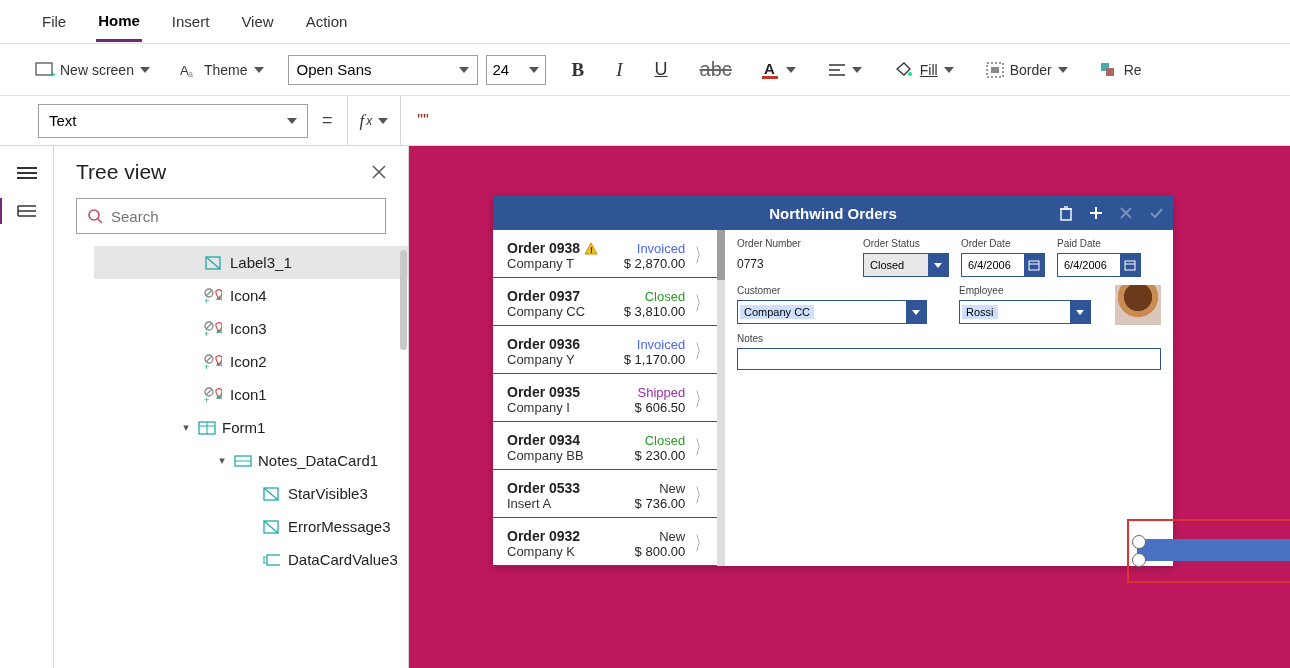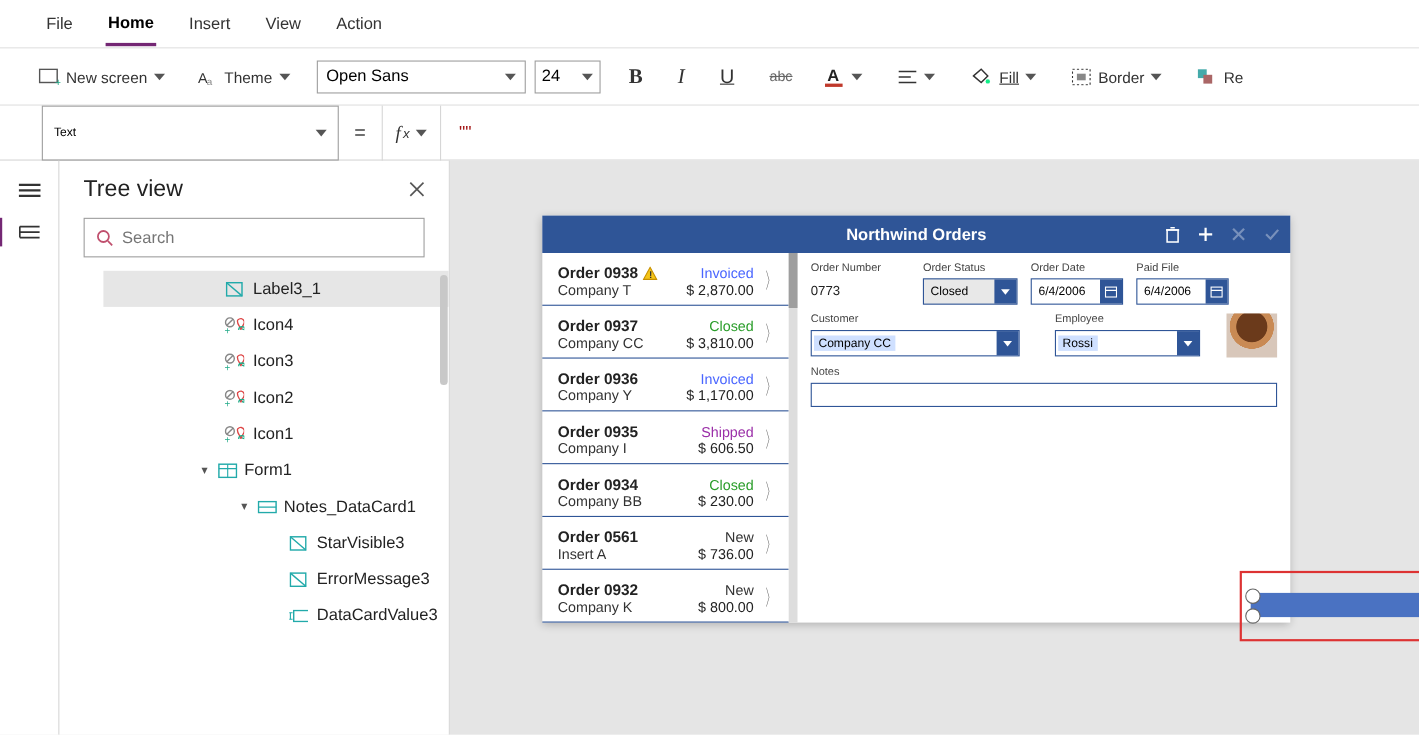--- a/index.html
+++ b/index.html
@@ -13,25 +13,25 @@
 
 .ribbon { display: flex; align-items: center; height: 52px; padding: 0 30px; border-bottom: 1px solid #e0e0e0; gap: 8px; }
 .ribbon-btn { display: flex; align-items: center; gap: 6px; padding: 4px 6px; font-size: 14px; color: #333; cursor: pointer; }
 .ribbon-btn svg { flex-shrink: 0; }
 .font-select { width: 190px; height: 30px; border: 1px solid #9e9e9e; font-size: 15px; padding: 0 8px; display:flex; align-items:center; justify-content:space-between; }
 .size-select { width: 60px; height: 30px; border: 1px solid #9e9e9e; font-size: 15px; padding: 0 6px; display:flex; align-items:center; justify-content:space-between; }
 .ribbon-icon { width: 18px; height: 18px; display:flex; align-items:center; justify-content:center; }
 .bold-btn { font-weight: 700; font-size: 19px; font-family: Georgia, serif; }
 .italic-btn { font-style: italic; font-size: 19px; font-family: Georgia, serif; }
 .underline-btn { text-decoration: underline; font-size: 18px; }
-.strike-btn { text-decoration: line-through; font-size: 13px; color:#666; }
+.strike-btn { text-decoration: line-through; font-size: 20px; color:#666; }
 
 
 .formula-row { display: flex; align-items: center; height: 50px; border-bottom: 1px solid #d6d6d6; }
-.prop-select { width: 270px; height: 50px; border: 1px solid #9e9e9e; margin-left: 38px; display: flex; align-items: center; justify-content: space-between; padding: 0 10px; font-size: 11px; }
+.prop-select { width: 270px; height: 34px; border: 1px solid #9e9e9e; margin-left: 38px; display: flex; align-items: center; justify-content: space-between; padding: 0 10px; font-size: 15px; }
 .eq { margin: 0 14px; font-size: 18px; color: #444; }
 .fx { font-style: italic; font-size: 17px; font-family: Georgia, serif; color:#333; display:inline-flex; align-items:center; gap:2px;}
 .formula-input { flex: 1; height: 50px; padding: 0 16px; font-size: 16px; display:flex; align-items:center; }
 .formula-input .quotes { color: #a31515; }
 
 
 .main { display: flex; height: calc(668px - 44px - 52px - 50px); }
 .left-rail { width: 54px; border-right: 1px solid #d6d6d6; display:flex; flex-direction:column; align-items:center; padding-top:18px; gap:20px; }
 .rail-btn { width:24px; height:18px; display:flex; align-items:center; justify-content:center; cursor:pointer;}
 .rail-btn.active { position: relative; }
@@ -46,21 +46,21 @@
 .search-box { width: 100%; height: 36px; border: 1px solid #9e9e9e; display: flex; align-items: center; padding: 0 10px; gap: 8px; }
 .search-box input { border: none; outline: none; flex: 1; font-size: 15px; }
 .tree-list { flex: 1; overflow-y: auto; position:relative; }
 .tree-scroll-thumb { position:absolute; right:1px; top:4px; width:7px; height:100px; background:#c8c8c8; border-radius:4px; }
 .tree-item { display: flex; align-items: center; padding: 8px 0 8px 10px; font-size: 15px; color: #222; cursor: pointer; gap: 8px; margin-left: 40px; }
 .tree-item.selected { background: #e6e6e6; }
 .tree-item .expander { width:12px; font-size:11px; color:#555; display:inline-flex; justify-content:center; }
 .tree-icon { width:18px; height:16px; display:inline-flex; align-items:center; justify-content:center; }
 
 
-.canvas { flex:1; background:#e5e5e5; position:relative; }
+.canvas { flex:1; background:#be185d; position:relative; }
 .app-frame { position:absolute; left:84px; top:50px; width:680px; background:#fff; box-shadow: 0 2px 8px rgba(0,0,0,.25); }
 .app-header { height:34px; background:#2f5597; display:flex; align-items:center; justify-content:center; color:#fff; font-weight:700; font-size:15px; position:relative; }
 .app-header-icons { position:absolute; right:8px; top:0; height:34px; display:flex; align-items:center; gap:12px; }
 .hdr-ico { width:18px; height:18px; display:flex; align-items:center; justify-content:center; }
 .muted-icon { opacity:.35; }
 
 .app-body { display:flex; }
 .order-list { width:230px; }
 .detail { flex:1; padding:8px 12px 6px 12px; position:relative; }
 .vscroll { width:8px; background:#ddd; position:relative; }
@@ -474,21 +474,21 @@
                 <div class="order-sub">Company BB</div>
               </div>
               <div class="order-right">
                 <div class="status s-closed">Closed</div>
                 <div class="price">$ 230.00</div>
               </div>
               <div class="chev"><span class="chev-right-g">〉</span></div>
             </div>
             <div class="order-item">
               <div class="left">
-                <div class="order-title">Order 0561</div>
+                <div class="order-title">Order 0533</div>
                 <div class="order-sub">Insert A</div>
               </div>
               <div class="order-right">
                 <div class="status s-new">New</div>
                 <div class="price">$ 736.00</div>
               </div>
               <div class="chev"><span class="chev-right-g">〉</span></div>
             </div>
             <div class="order-item">
               <div class="left">
@@ -502,21 +502,21 @@
               <div class="chev"><span class="chev-right-g">〉</span></div>
             </div>
           </div>
         <div class="vscroll"></div>
         <div class="detail">
           <div class="fields-row">
             <div class="field" style="width:90px;">
               <div class="field-label">Order Number</div>
               <div class="plain-val">0773</div>
             </div>
-            <div class="field" style="width:86px;">
+            <div class="field" style="width:86px;margin-left:24px;">
               <div class="field-label">Order Status</div>
               <div class="combo">
                 <span class="txt">Closed</span>
                 <span class="dd">
                     <span class="chev-down-sm"></span>
                   </span>
               </div>
             </div>
             <div class="field">
               <div class="field-label">Order Date</div>
@@ -524,21 +524,21 @@
                 <span class="txt">6/4/2006</span>
                 <span class="cal">
                     <svg width="12" height="12">
                       <rect x="1" y="2" width="10" height="9" fill="none" stroke="#fff"></rect>
                       <line x1="1" y1="5" x2="11" y2="5" stroke="#fff"></line>
                     </svg>
                   </span>
               </div>
             </div>
             <div class="field">
-              <div class="field-label">Paid File</div>
+              <div class="field-label">Paid Date</div>
               <div class="dateinput">
                 <span class="txt">6/4/2006</span>
                 <span class="cal">
                     <svg width="12" height="12">
                       <rect x="1" y="2" width="10" height="9" fill="none" stroke="#fff"></rect>
                       <line x1="1" y1="5" x2="11" y2="5" stroke="#fff"></line>
                     </svg>
                   </span>
               </div>
             </div>

